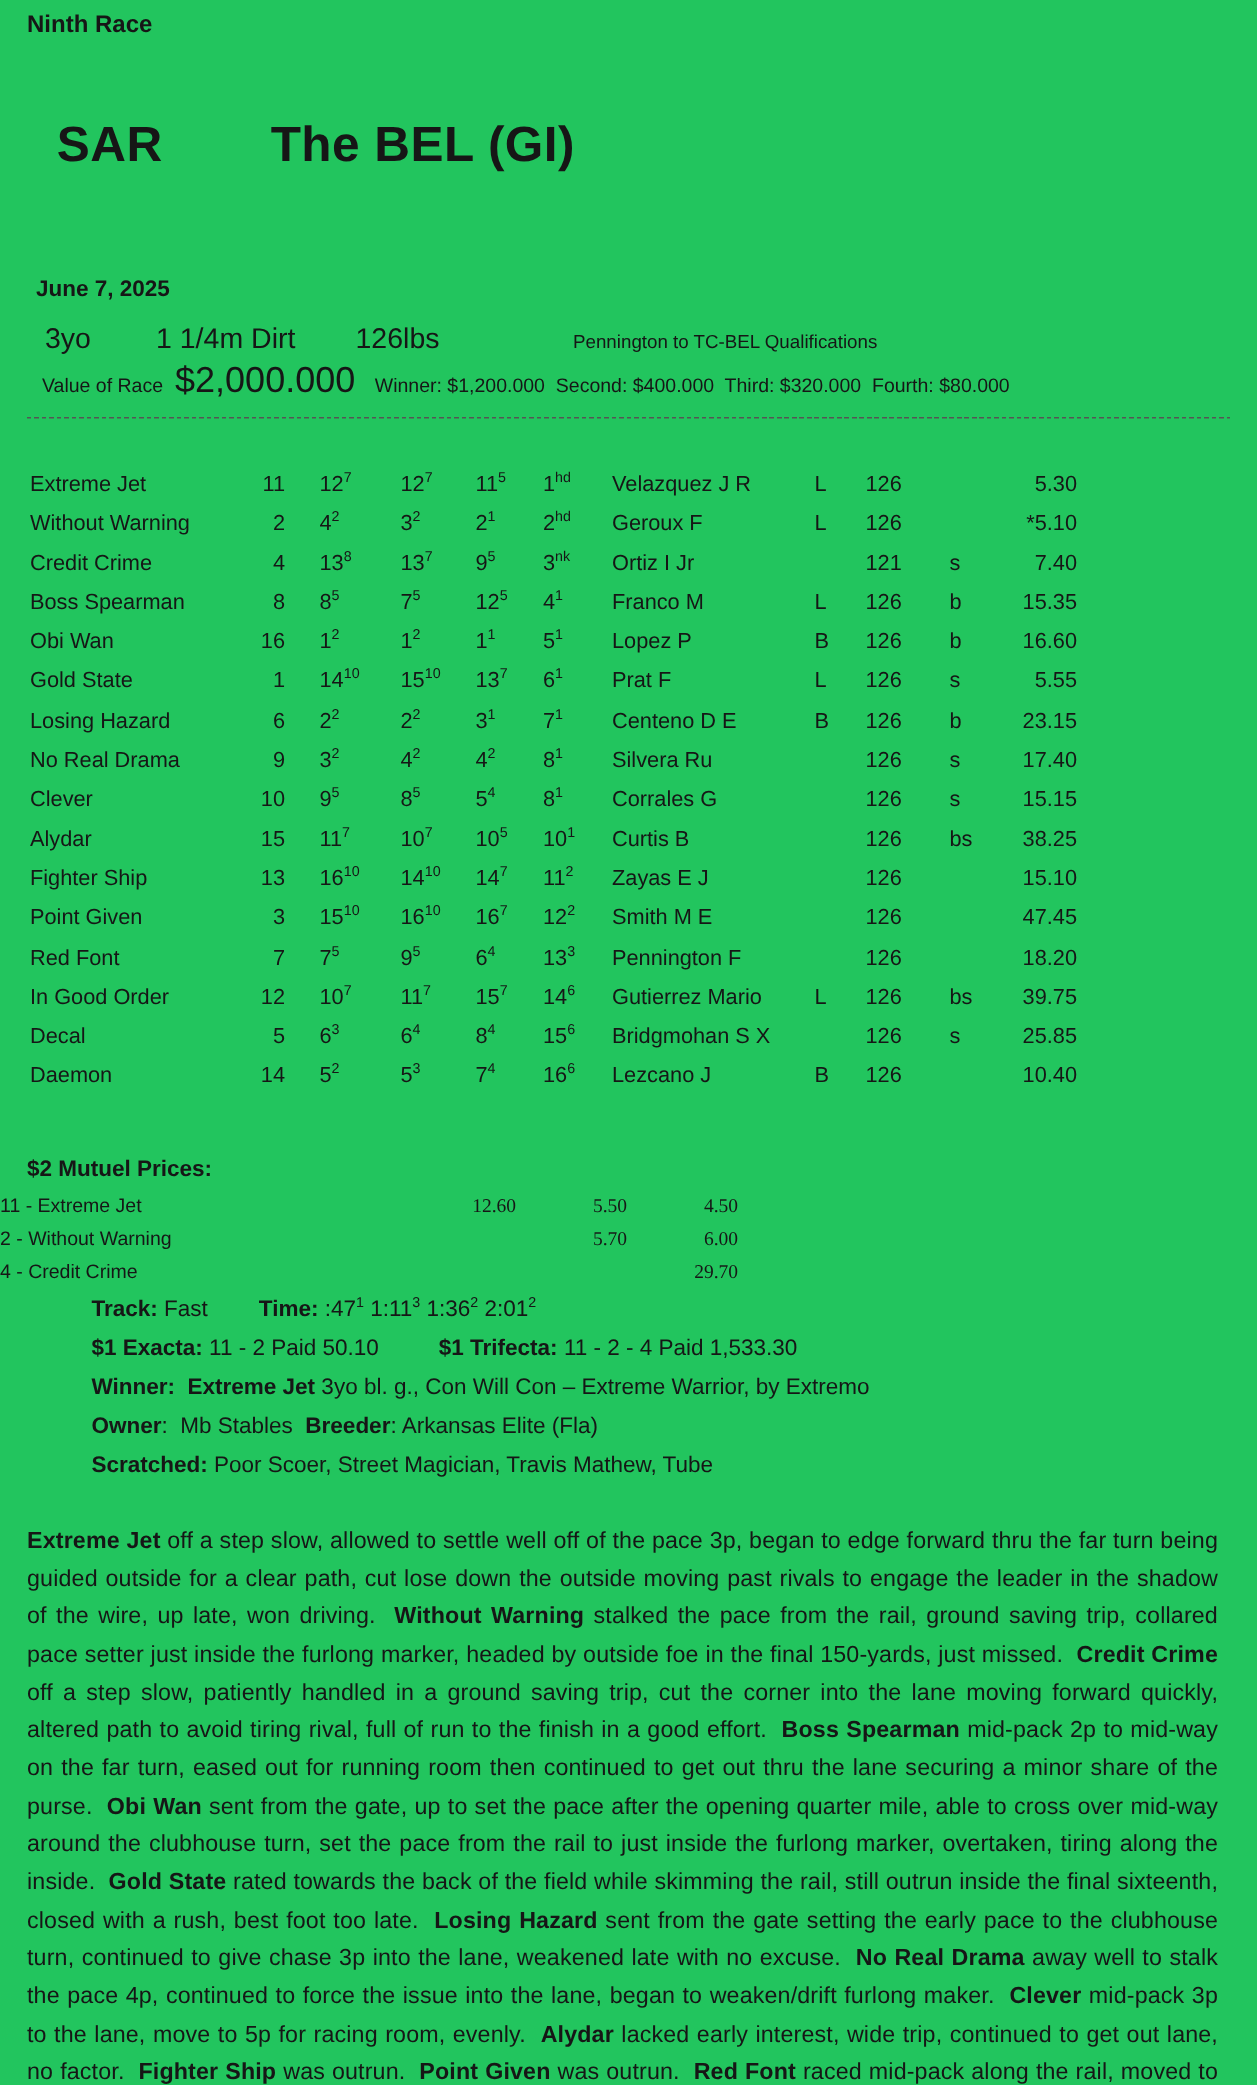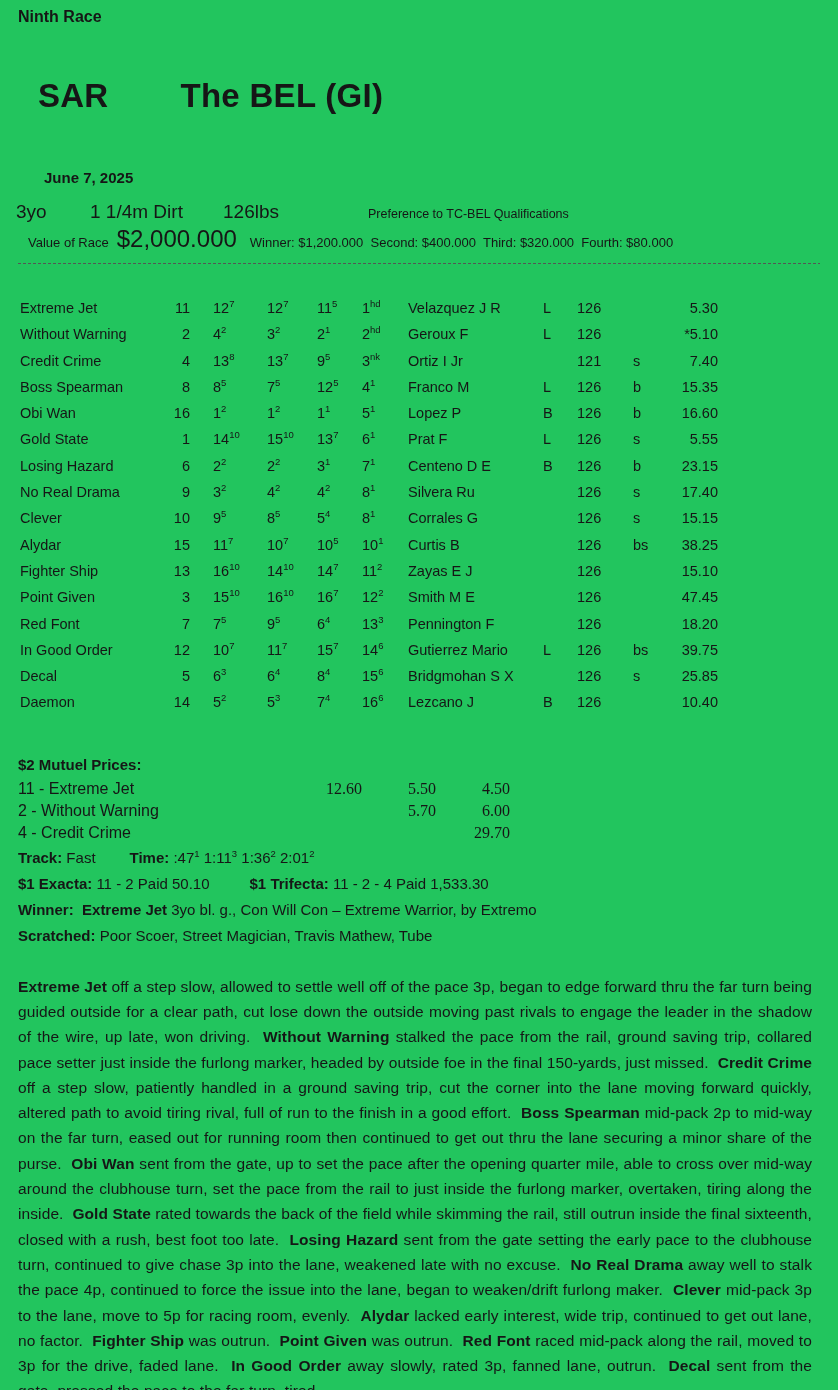--- a/index.html
+++ b/index.html
@@ -3,43 +3,43 @@
 <meta charset="utf-8">
 <style>
   html,body{margin:0;padding:0;background:#fff;}
   .page{
     position:relative;width:838px;height:1390px;background:#22c55e;color:#161616;
     font-family:"Liberation Sans","DejaVu Sans",sans-serif;overflow:hidden;
   }
   .race-label{padding:8px 0 0 18px;font-size:16px;font-weight:700;}
   .title-row{margin-top:13px;font-size:33px;font-weight:700;letter-spacing:.3px;white-space:pre;}
   .race-name{margin-left:72px;}
-  .date-line{margin-top:16px;padding-left:44px;font-size:15px;font-weight:700;}
-  .cond-row{margin-top:15px;padding-left:16px;display:flex;align-items:baseline;font-size:19px;}
+  .date-line{margin-top:31px;padding-left:24px;font-size:15px;font-weight:700;}
+  .cond-row{margin-top:15px;padding-left:30px;display:flex;align-items:baseline;font-size:19px;}
   .c-age{width:74px;}
   .c-dist{width:133px;}
   .c-wt{width:145px;}
   .c-pref{font-size:12.5px;}
   .value-row{margin-top:2px;padding-left:28px;display:flex;align-items:baseline;}
   .v-label{font-size:13px;}
   .v-amount{font-size:24px;margin:0 13px 0 8px;}
   .v-breakdown{font-size:13px;white-space:pre;}
   .dashes{margin:10px 18px 0 18px;height:1px;
     background:repeating-linear-gradient(90deg,#555 0,#555 3px,transparent 3px,transparent 5px);}
   .results{margin-top:31px;padding-left:20px;font-size:14.5px;}
   .rrow{display:grid;grid-template-columns:150px 20px 23px 54px 50px 45px 46px 135px 34px 56px 35px 50px;line-height:26.3px;}
   .cell{white-space:nowrap;}
   .c-pp{text-align:right;}
   .c-odds{text-align:right;}
   sup{font-size:9.5px;line-height:0;}
   .mutuel-title{margin:40px 0 0 18px;font-size:15px;font-weight:700;}
   .mrows{margin-top:5px;}
-  .mrow{display:grid;grid-template-columns:172px 172px 74px 74px;padding-left:18px;line-height:22.3px;font-size:16px;}
+  .mrow{display:grid;grid-template-columns:172px 172px 74px 74px;line-height:22.3px;font-size:13px;}
   .m-win,.m-place,.m-show{text-align:right;font-family:Liberation Serif, serif;}
-  .seg-line{padding-left:18px;font-size:15px;line-height:26px;white-space:pre-wrap;}
+  .seg-line{padding-left:18px;font-size:15px;line-height:26px;white-space:pre-wrap;margin-left:43px;}
   .b{font-weight:700;}
   .gap{display:inline-block;}
   .footnotes{margin-top:25px;padding:0 26px 0 18px;font-size:15.5px;line-height:25.3px;
     text-align:justify;white-space:pre-wrap;letter-spacing:.1px;}
 </style>
 </head>
 <body>
 
 <div class="page">
   <div class="race-label">Ninth Race</div>
@@ -47,21 +47,21 @@
   <div class="title-row">
     <span class="track-code">SAR</span><span class="race-name">The BEL (GI)</span>
   </div>
 
   <div class="date-line">June 7, 2025</div>
 
   <div class="cond-row">
     <span class="c-age">3yo</span>
     <span class="c-dist">1 1/4m Dirt</span>
     <span class="c-wt">126lbs</span>
-    <span class="c-pref">Preference to TC-BEL Qualifications</span>
+    <span class="c-pref">Pennington to TC-BEL Qualifications</span>
   </div>
 
   <div class="value-row">
     <span class="v-label">Value of Race</span>
     <span class="v-amount">$2,000.000</span>
     <span class="v-breakdown">Winner: $1,200.000  Second: $400.000  Third: $320.000  Fourth: $80.000</span>
   </div>
 
   <div class="dashes"></div>
 
@@ -310,16 +310,17 @@
         <span class="m-runner">4 - Credit Crime</span>
         <span class="m-win"></span>
         <span class="m-place"></span>
         <span class="m-show">29.70</span>
       </div>
     </div>
 
   <div class="seg-line" id="track-time-line"><span class="b">Track:</span><span> Fast</span><span class="gap" style="width: 34px;"></span><span class="b">Time:</span><span> :47</span><sup>1</sup><span> 1:11</span><sup>3</sup><span> 1:36</span><sup>2</sup><span> 2:01</span><sup>2</sup></div>
   <div class="seg-line" id="exotics-line"><span class="b">$1 Exacta:</span><span> 11 - 2 Paid 50.10</span><span class="gap" style="width: 40px;"></span><span class="b">$1 Trifecta:</span><span> 11 - 2 - 4 Paid 1,533.30</span></div>
   <div class="seg-line" id="winner-line"><span class="b">Winner:  Extreme Jet</span><span> 3yo bl. g., Con Will Con – Extreme Warrior, by Extremo</span></div>
+  <div class="seg-line" id="owner-line"><span class="b">Owner</span><span>:  Mb Stables  </span><span class="b">Breeder</span><span>: Arkansas Elite (Fla)</span></div>
   <div class="seg-line" id="scratched-line"><span class="b">Scratched:</span><span> Poor Scoer, Street Magician, Travis Mathew, Tube</span></div>
 
   <div class="footnotes" id="footnotes"><span class="b">Extreme Jet</span><span> off a step slow, allowed to settle well off of the pace 3p, began to edge forward thru the far turn being guided outside for a clear path, cut lose down the outside moving past rivals to engage the leader in the shadow of the wire, up late, won driving.  </span><span class="b">Without Warning</span><span> stalked the pace from the rail, ground saving trip, collared pace setter just inside the furlong marker, headed by outside foe in the final 150-yards, just missed.  </span><span class="b">Credit Crime</span><span> off a step slow, patiently handled in a ground saving trip, cut the corner into the lane moving forward quickly, altered path to avoid tiring rival, full of run to the finish in a good effort.  </span><span class="b">Boss Spearman</span><span> mid-pack 2p to mid-way on the far turn, eased out for running room then continued to get out thru the lane securing a minor share of the purse.  </span><span class="b">Obi Wan</span><span> sent from the gate, up to set the pace after the opening quarter mile, able to cross over mid-way around the clubhouse turn, set the pace from the rail to just inside the furlong marker, overtaken, tiring along the inside.  </span><span class="b">Gold State</span><span> rated towards the back of the field while skimming the rail, still outrun inside the final sixteenth, closed with a rush, best foot too late.  </span><span class="b">Losing Hazard</span><span> sent from the gate setting the early pace to the clubhouse turn, continued to give chase 3p into the lane, weakened late with no excuse.  </span><span class="b">No Real Drama</span><span> away well to stalk the pace 4p, continued to force the issue into the lane, began to weaken/drift furlong maker.  </span><span class="b">Clever</span><span> mid-pack 3p to the lane, move to 5p for racing room, evenly.  </span><span class="b">Alydar</span><span> lacked early interest, wide trip, continued to get out lane, no factor.  </span><span class="b">Fighter Ship</span><span> was outrun.  </span><span class="b">Point Given</span><span> was outrun.  </span><span class="b">Red Font</span><span> raced mid-pack along the rail, moved to 3p for the drive, faded lane.  </span><span class="b">In Good Order</span><span> away slowly, rated 3p, fanned lane, outrun.  </span><span class="b">Decal</span><span> sent from the gate, pressed the pace to the far turn, tired.  </span></div>
 </div>
 
 </body></html>

